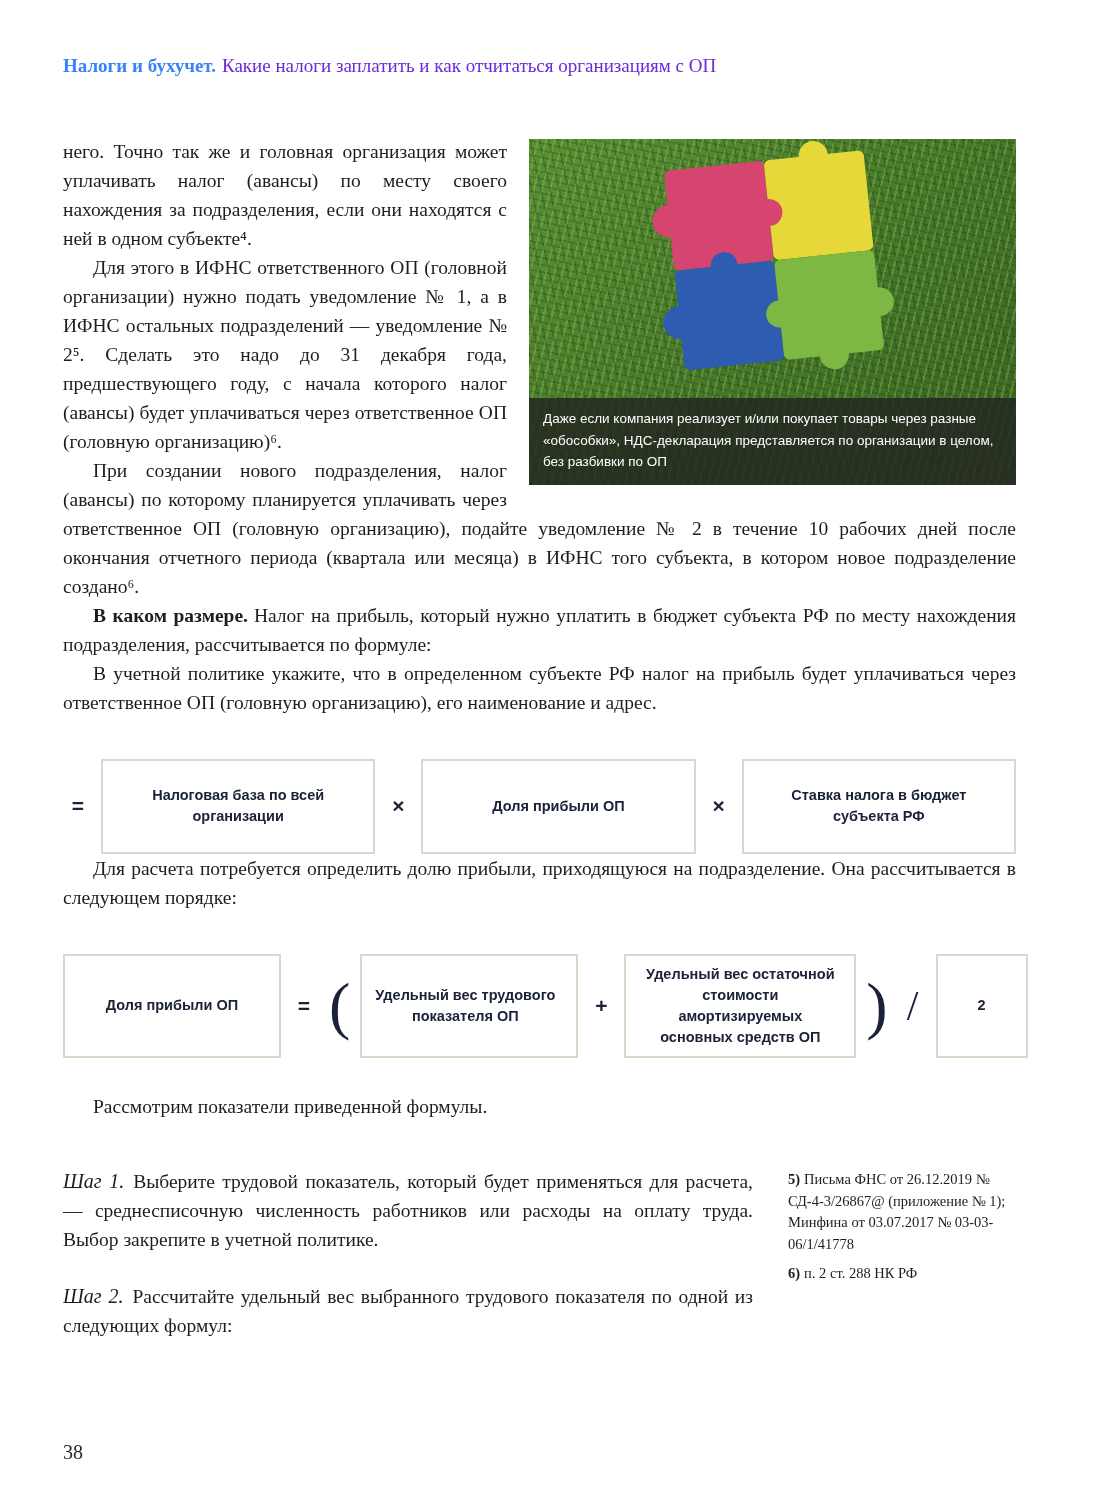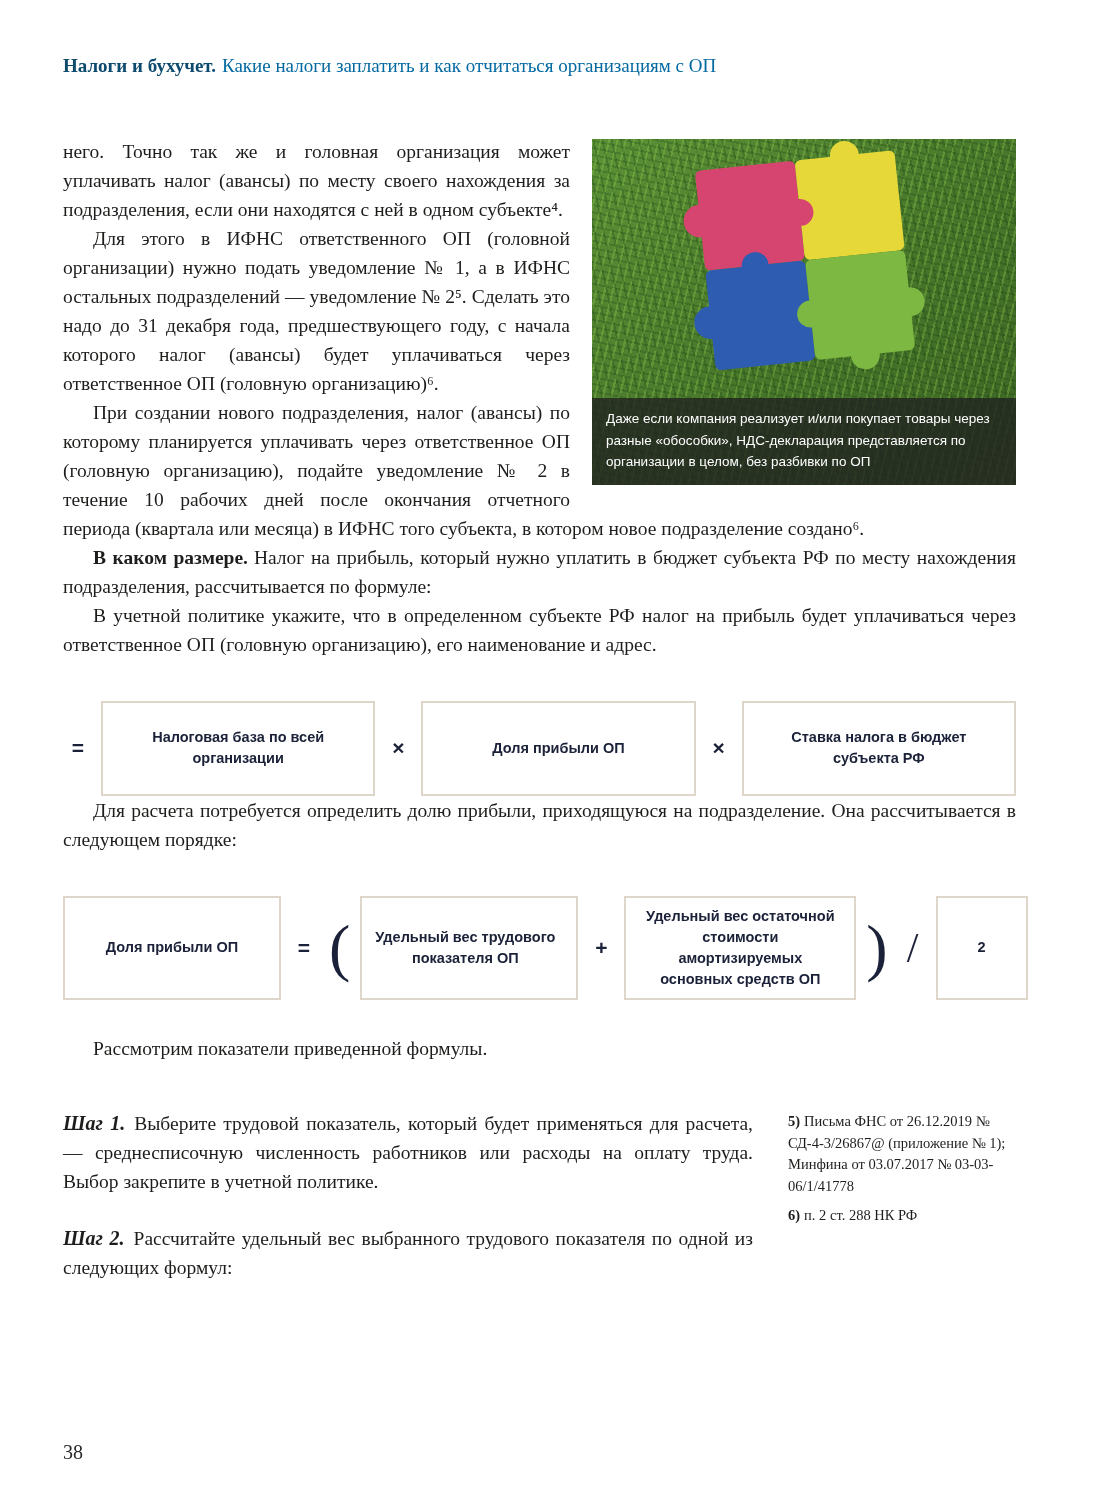--- a/index.html
+++ b/index.html
@@ -6,31 +6,31 @@
   html,body { margin:0; padding:0; background:#ffffff; }
   .page {
     position:relative; width:1104px; height:1500px; margin:0 auto;
     background:#ffffff; overflow:hidden;
     font-family:"Liberation Serif", serif; color:#1d1d1b;
   }
   .content { position:absolute; left:63px; top:0; width:953px; }
 
   
   .runhead { padding-top:54px; font-size:19px; line-height:1.3; }
-  .rh-bold { color:#0c4a6e; font-weight:bold; }
-  .rh-rest { color:#0369a1; margin-left:6px; }
+  .rh-bold { color:#3b82f6; font-weight:bold; }
+  .rh-rest { color:#6d28d9; margin-left:6px; }
 
   
   .flow { margin-top:58px; }
   .para { font-size:19.5px; line-height:29px; text-align:justify; margin:0; }
   .ind  { text-indent:30px; }
   .lead { font-weight:bold; margin-right:6px; }
 
   figure.photo {
-    float:right; width:424px; height:346px; margin:2px 0 18px 22px;
+    float:right; width:487px; height:346px; margin:2px 0 18px 22px;
     position:relative; overflow:hidden; padding:0;
   }
   .grass {
     position:absolute; inset:0;
     background:
       repeating-linear-gradient(78deg, rgba(25,70,18,.28) 0 2px, transparent 2px 9px),
       repeating-linear-gradient(104deg, rgba(150,205,80,.30) 0 2px, transparent 2px 8px),
       repeating-linear-gradient(12deg, rgba(20,55,14,.22) 0 2px, transparent 2px 7px),
       linear-gradient(140deg, #5c9136 0%, #47762a 55%, #3c6423 100%);
   }
@@ -65,21 +65,21 @@
   .f2b3 { flex:0 0 232px; }
   .f2b4 { flex:0 0 92px; }
 
   .standalone { }
   .after-formula { margin-top:34px; }
 
   
   .bottom { display:flex; margin-top:46px; }
   .steps { width:690px; }
   .step { font-size:19.5px; line-height:29px; text-align:justify; margin:0 0 28px 0; }
-  .steplabel { font-weight:bold; font-style:italic; margin-right:9px; font-size:20px; }
+  .steplabel { font-weight:normal; font-style:italic; margin-right:9px; font-size:20px; }
   .fnotes { width:228px; margin-left:auto; padding-top:2px; }
   .fn { font-size:14.5px; line-height:1.5; margin:0 0 7px 0; text-align:left; }
   .fn b { margin-right:4px; }
 
   .pagenum { position:absolute; left:63px; bottom:36px; font-size:20px; color:#2a2a2a; }
 </style>
 </head>
 <body>
 
 <div class="page">

